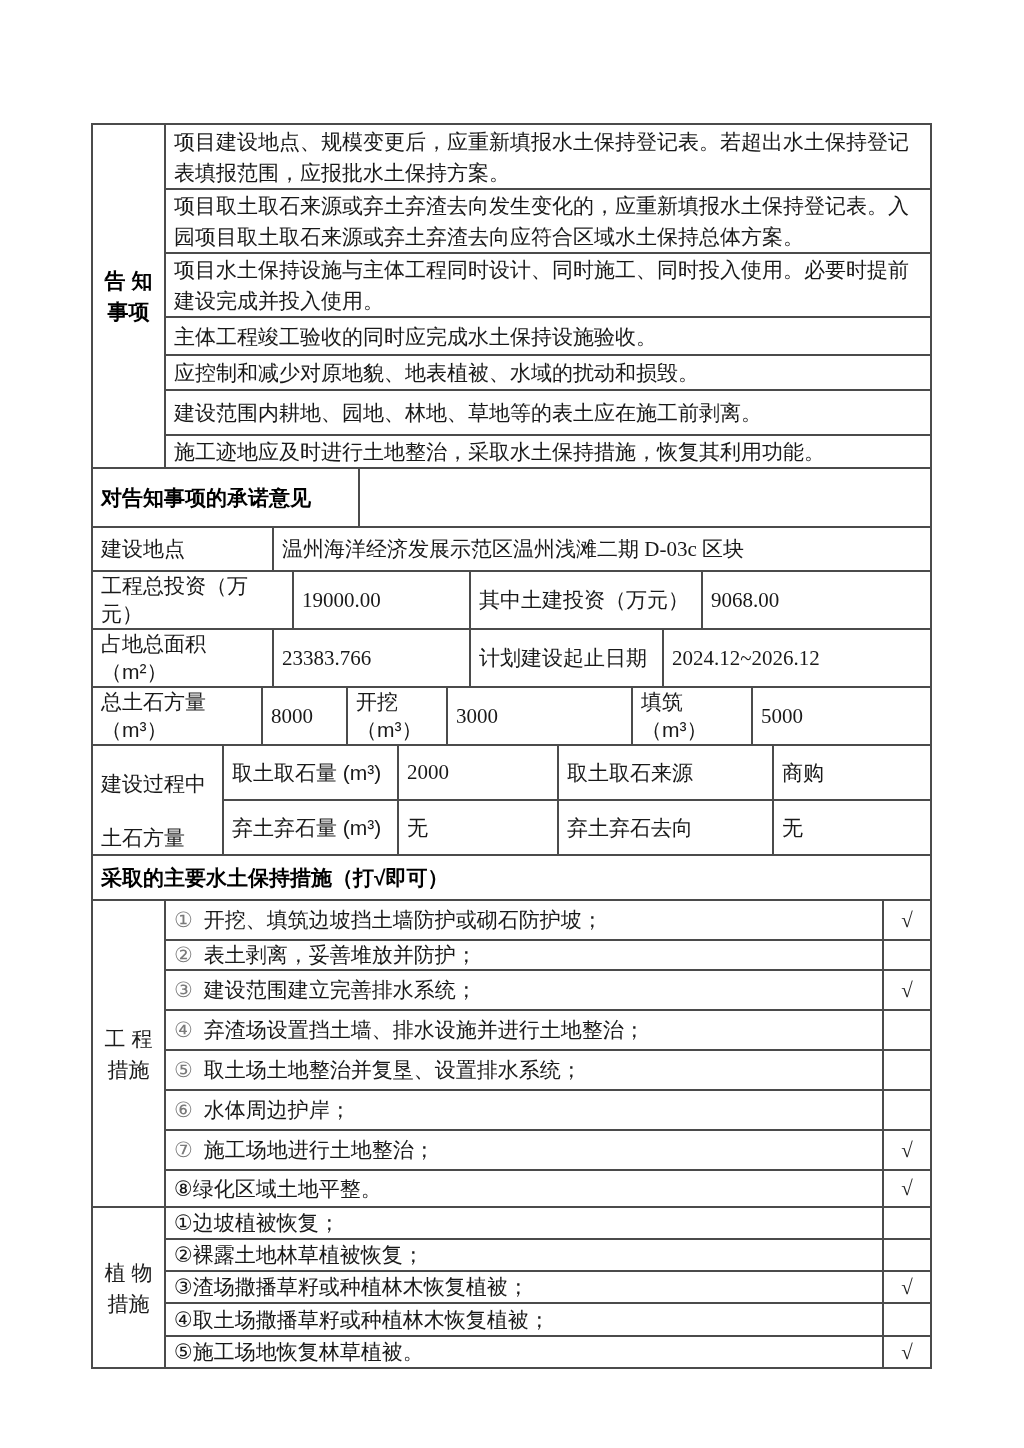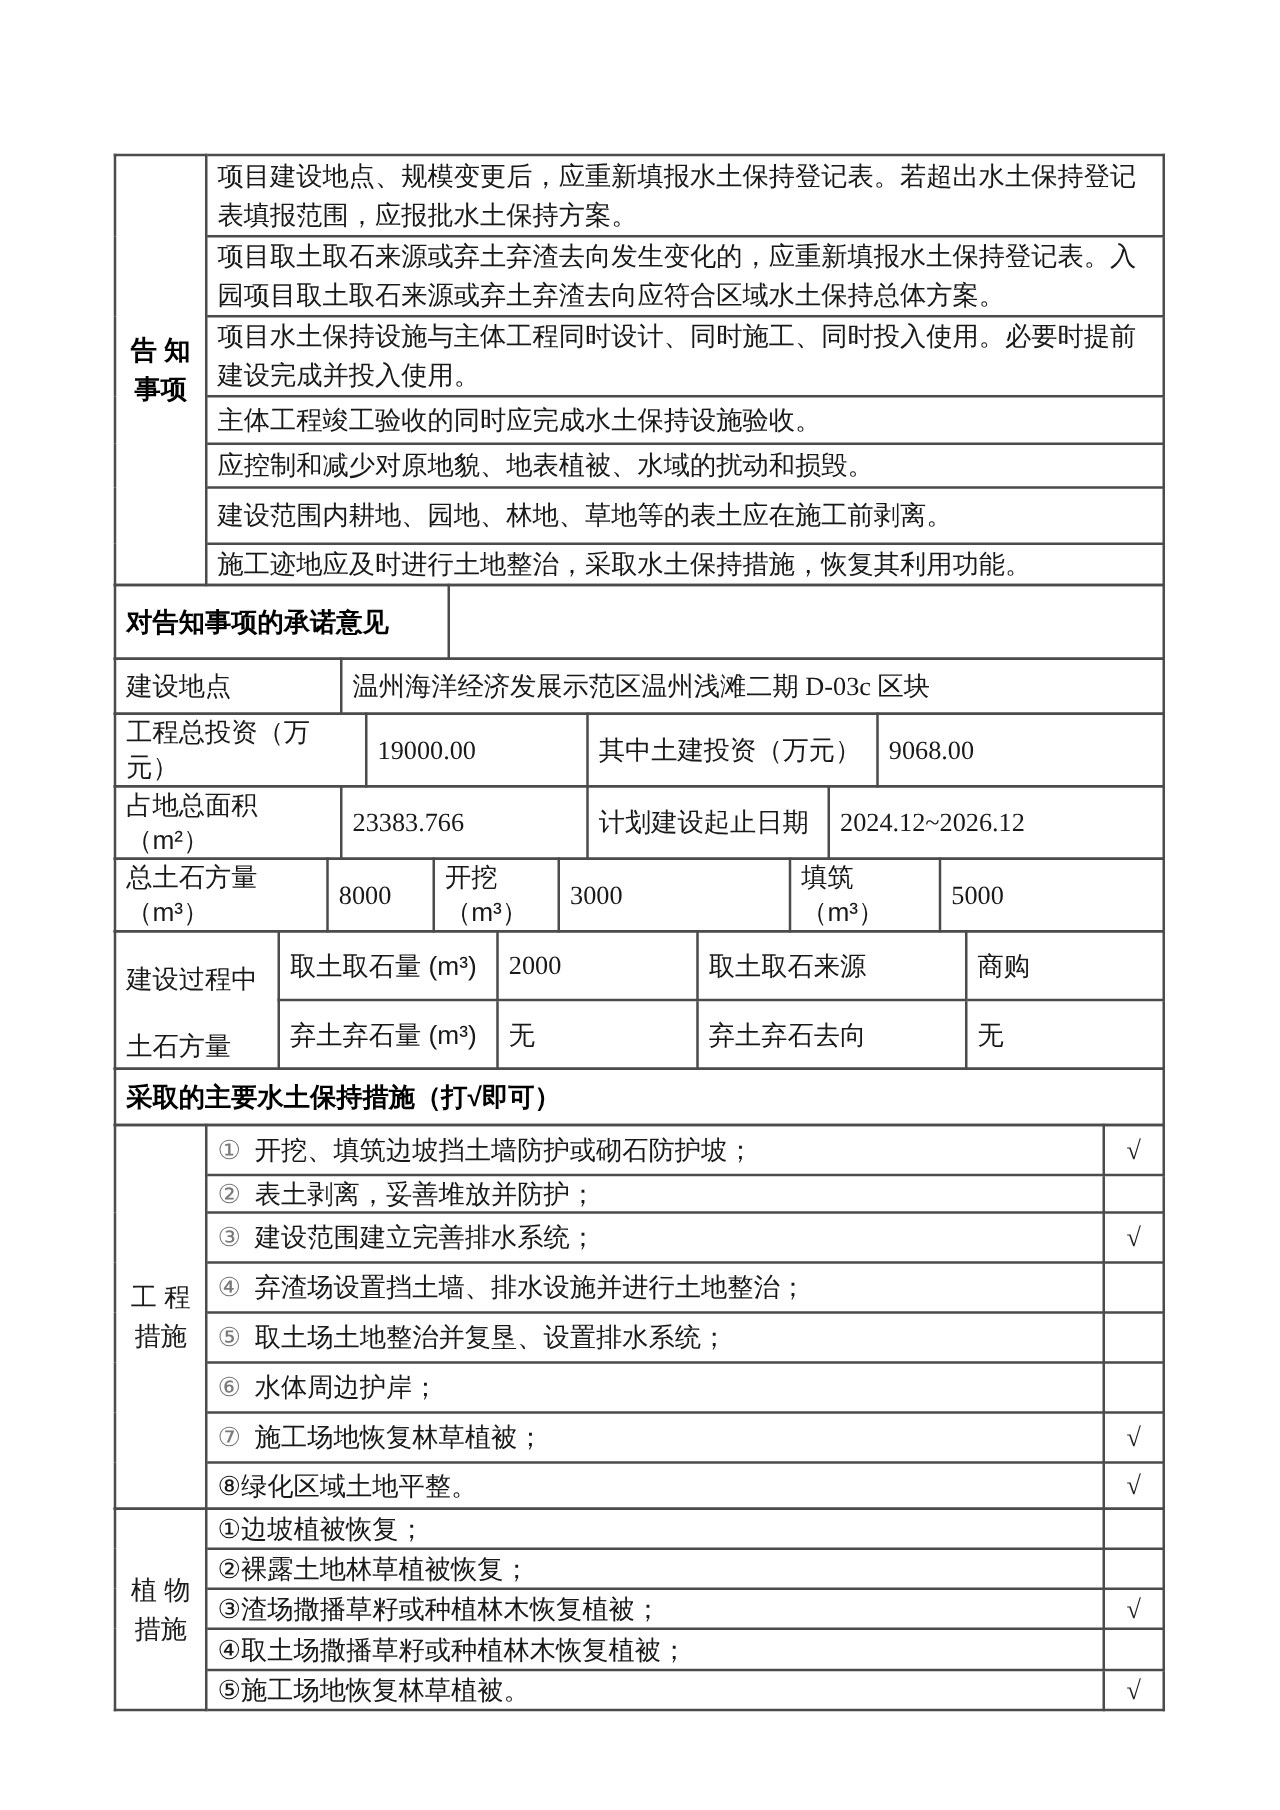--- a/index.html
+++ b/index.html
@@ -221,21 +221,21 @@
         </tr>
         <tr style="height: 40px;">
           <td class="mtext"><span class="num num-light">⑤</span><span>取土场土地整治并复垦、设置排水系统；</span></td>
           <td class="chk"></td>
         </tr>
         <tr style="height: 40px;">
           <td class="mtext"><span class="num num-light">⑥</span><span>水体周边护岸；</span></td>
           <td class="chk"></td>
         </tr>
         <tr style="height: 40px;">
-          <td class="mtext"><span class="num num-light">⑦</span><span>施工场地恢复林草植被；</span></td>
+          <td class="mtext"><span class="num num-light">⑦</span><span>施工场地进行土地整治；</span></td>
           <td class="chk">√</td>
         </tr>
         <tr style="height: 37px;">
           <td class="mtext"><span class="num num-dark">⑧</span><span>绿化区域土地平整。</span></td>
           <td class="chk">√</td>
         </tr>
       </tbody>
   </table>
 
   <table class="tbl">

